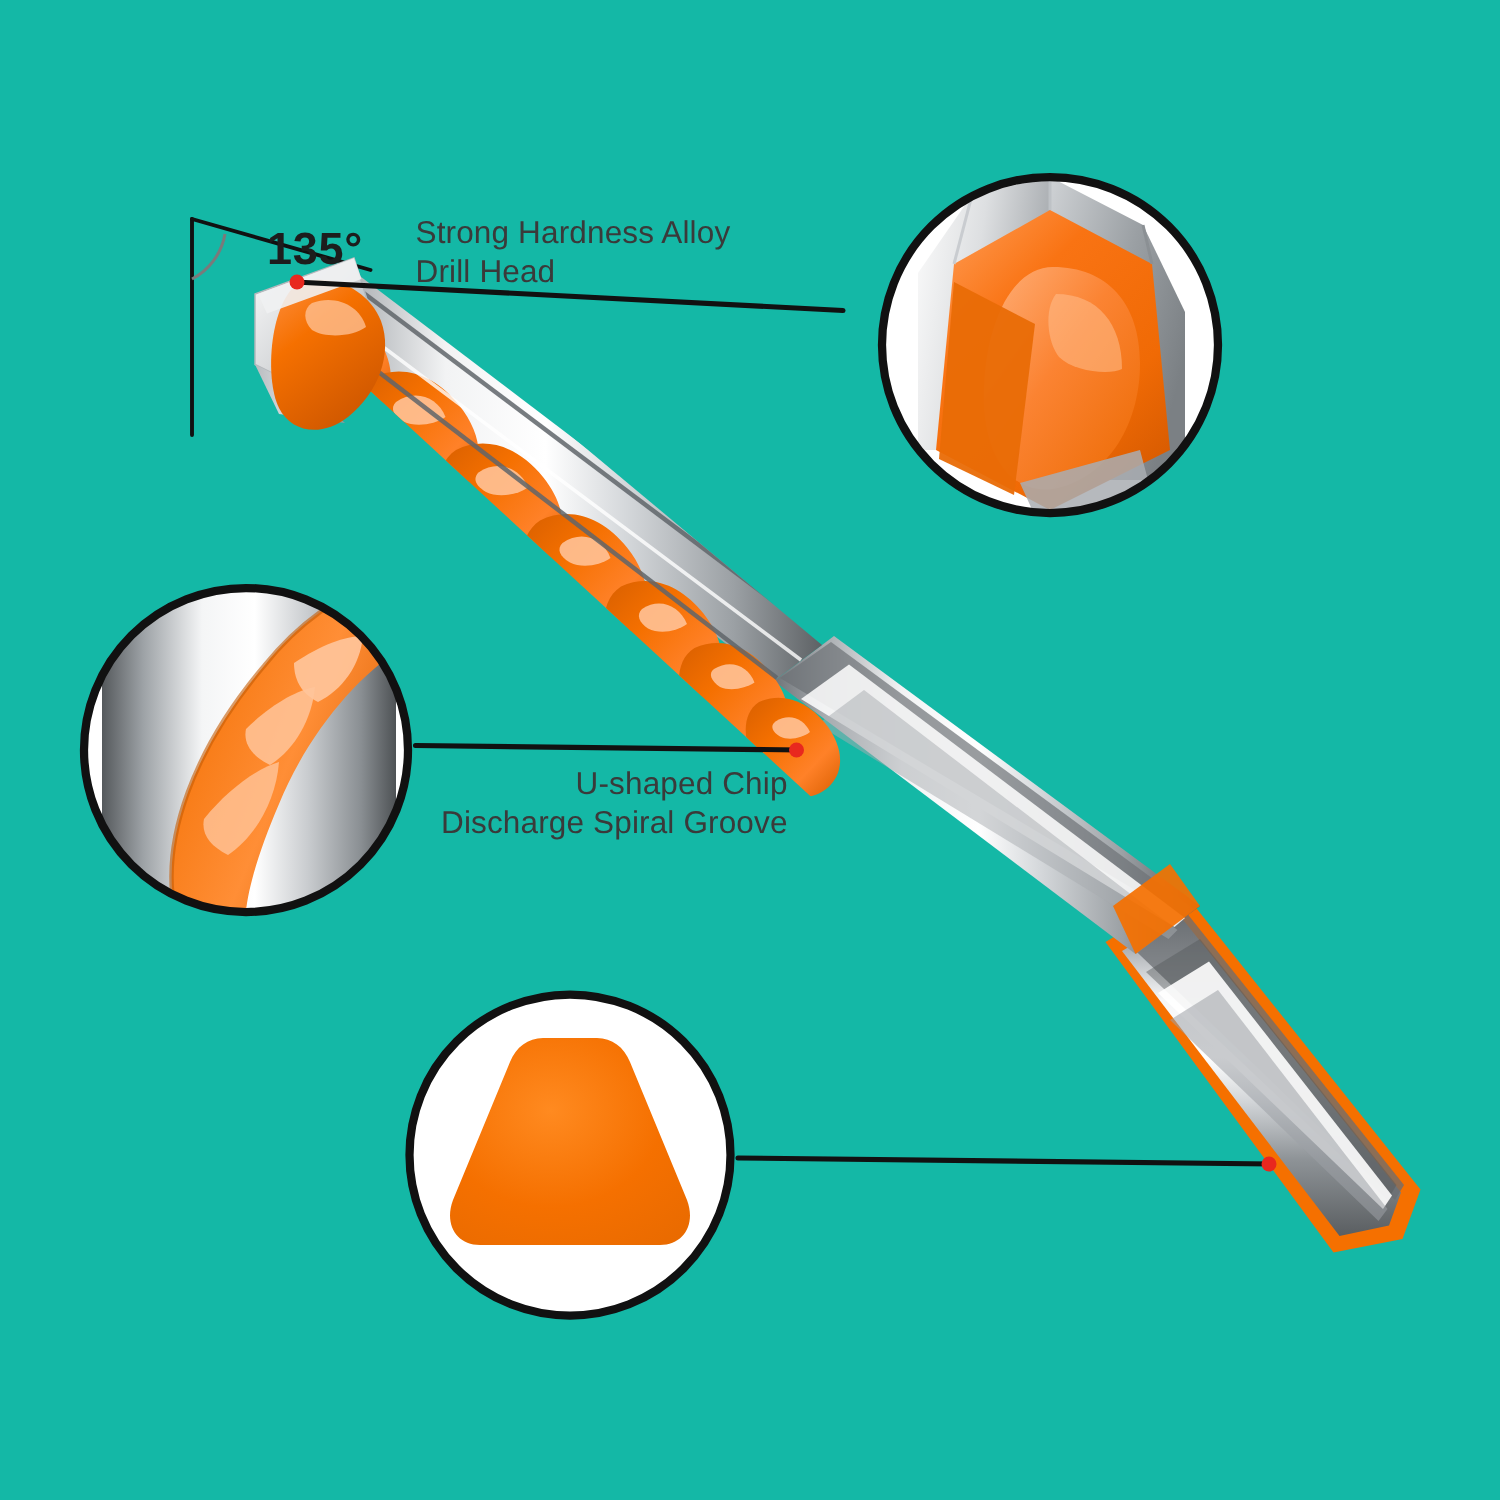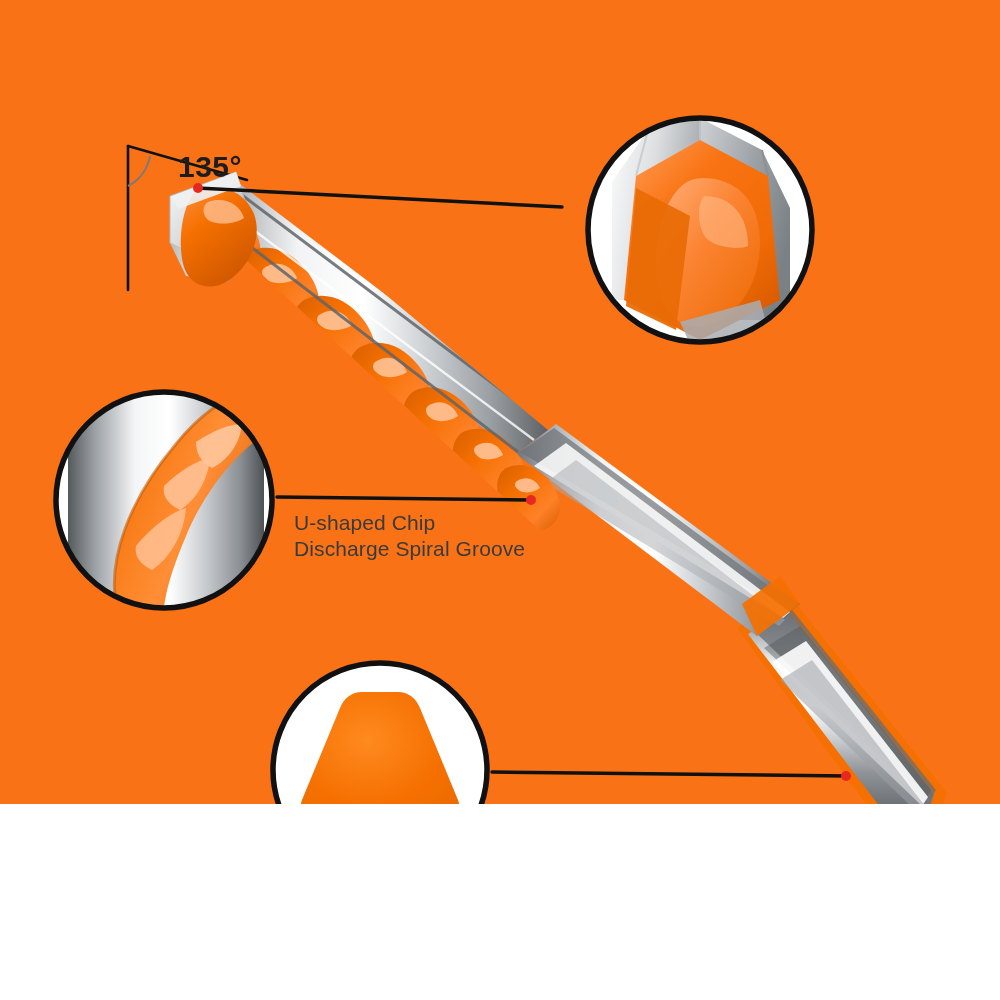--- a/index.html
+++ b/index.html
@@ -7,42 +7,42 @@
     margin: 0;
     padding: 0;
     background: #ffffff;
   }
   body {
     font-family: "Liberation Sans", sans-serif;
   }
   #stage {
     position: relative;
     width: 1000px;
-    height: 804px;
-    background: #f97316;
+    height: 1000px;
+    background: #14b8a6;
     overflow: hidden;
   }
   #art {
     position: absolute;
     left: 0;
     top: 0;
     width: 1000px;
     height: 1000px;
   }
   .label {
     position: absolute;
     color: #3a3a3a;
     font-size: 21px;
     line-height: 1.25;
     font-family: "Liberation Sans", sans-serif;
     white-space: pre-line;
     letter-spacing: 0.1px;
   }
   #label-head   { left: 277px; top: 143px; }
-  #label-groove { left: 294px; top: 510px; }
+  #label-groove { left: 294px; top: 510px; text-align: right; }
   #label-handle { left: 528px; top: 735px; }
   #label-angle  {
     left: 178px; top: 148px;
     font-size: 30px;
     font-weight: bold;
     color: #1d1d1d;
     letter-spacing: 0.5px;
   }
 </style>
 </head>
@@ -363,18 +363,20 @@
       <line x1="277" y1="497" x2="533" y2="500" stroke="#111111" stroke-width="3.4" stroke-linecap="round"></line>
       <circle cx="531" cy="500" r="5" fill="#E8281E"></circle>
 
       <line x1="492" y1="772" x2="848" y2="776" stroke="#111111" stroke-width="3.4" stroke-linecap="round"></line>
       <circle cx="846" cy="776" r="5" fill="#E8281E"></circle>
     </g>
   </svg>
 
   <div class="label" id="label-angle">135°</div>
 
+  <div class="label" id="label-head">Strong Hardness Alloy
+Drill Head</div>
 
   <div class="label" id="label-groove">U-shaped Chip
 Discharge Spiral Groove</div>
 
 
 </div>
 
 </body></html>

